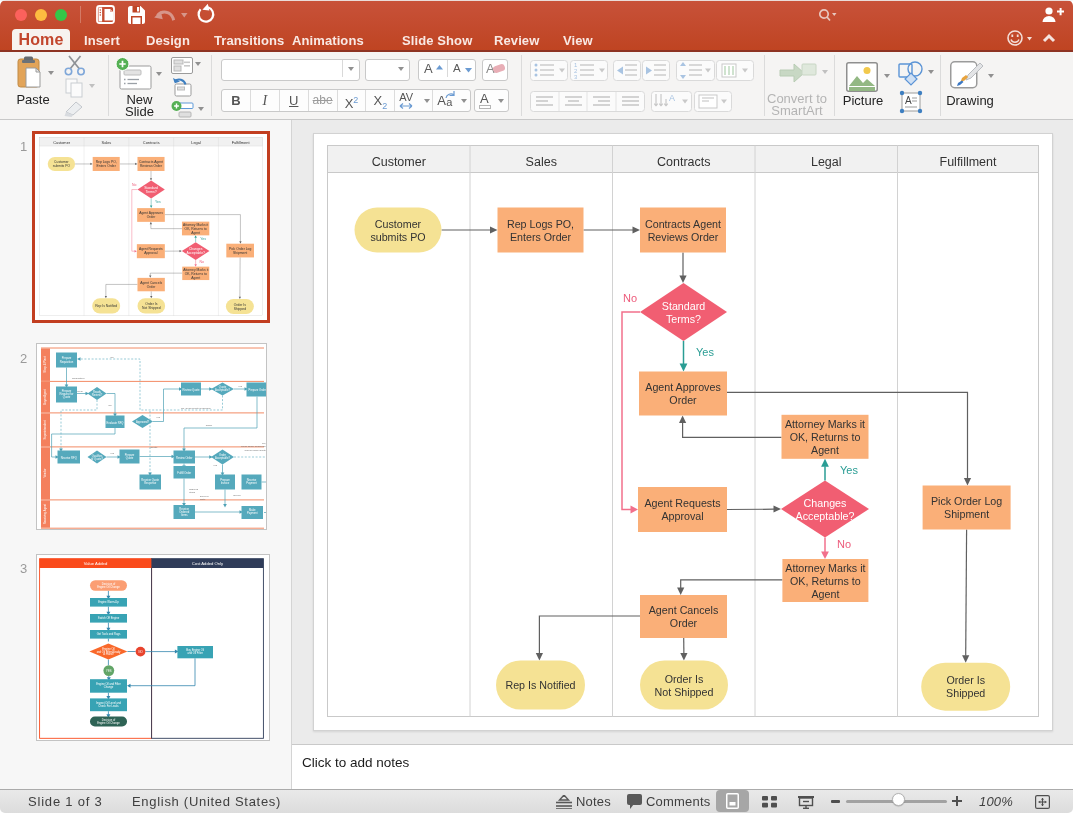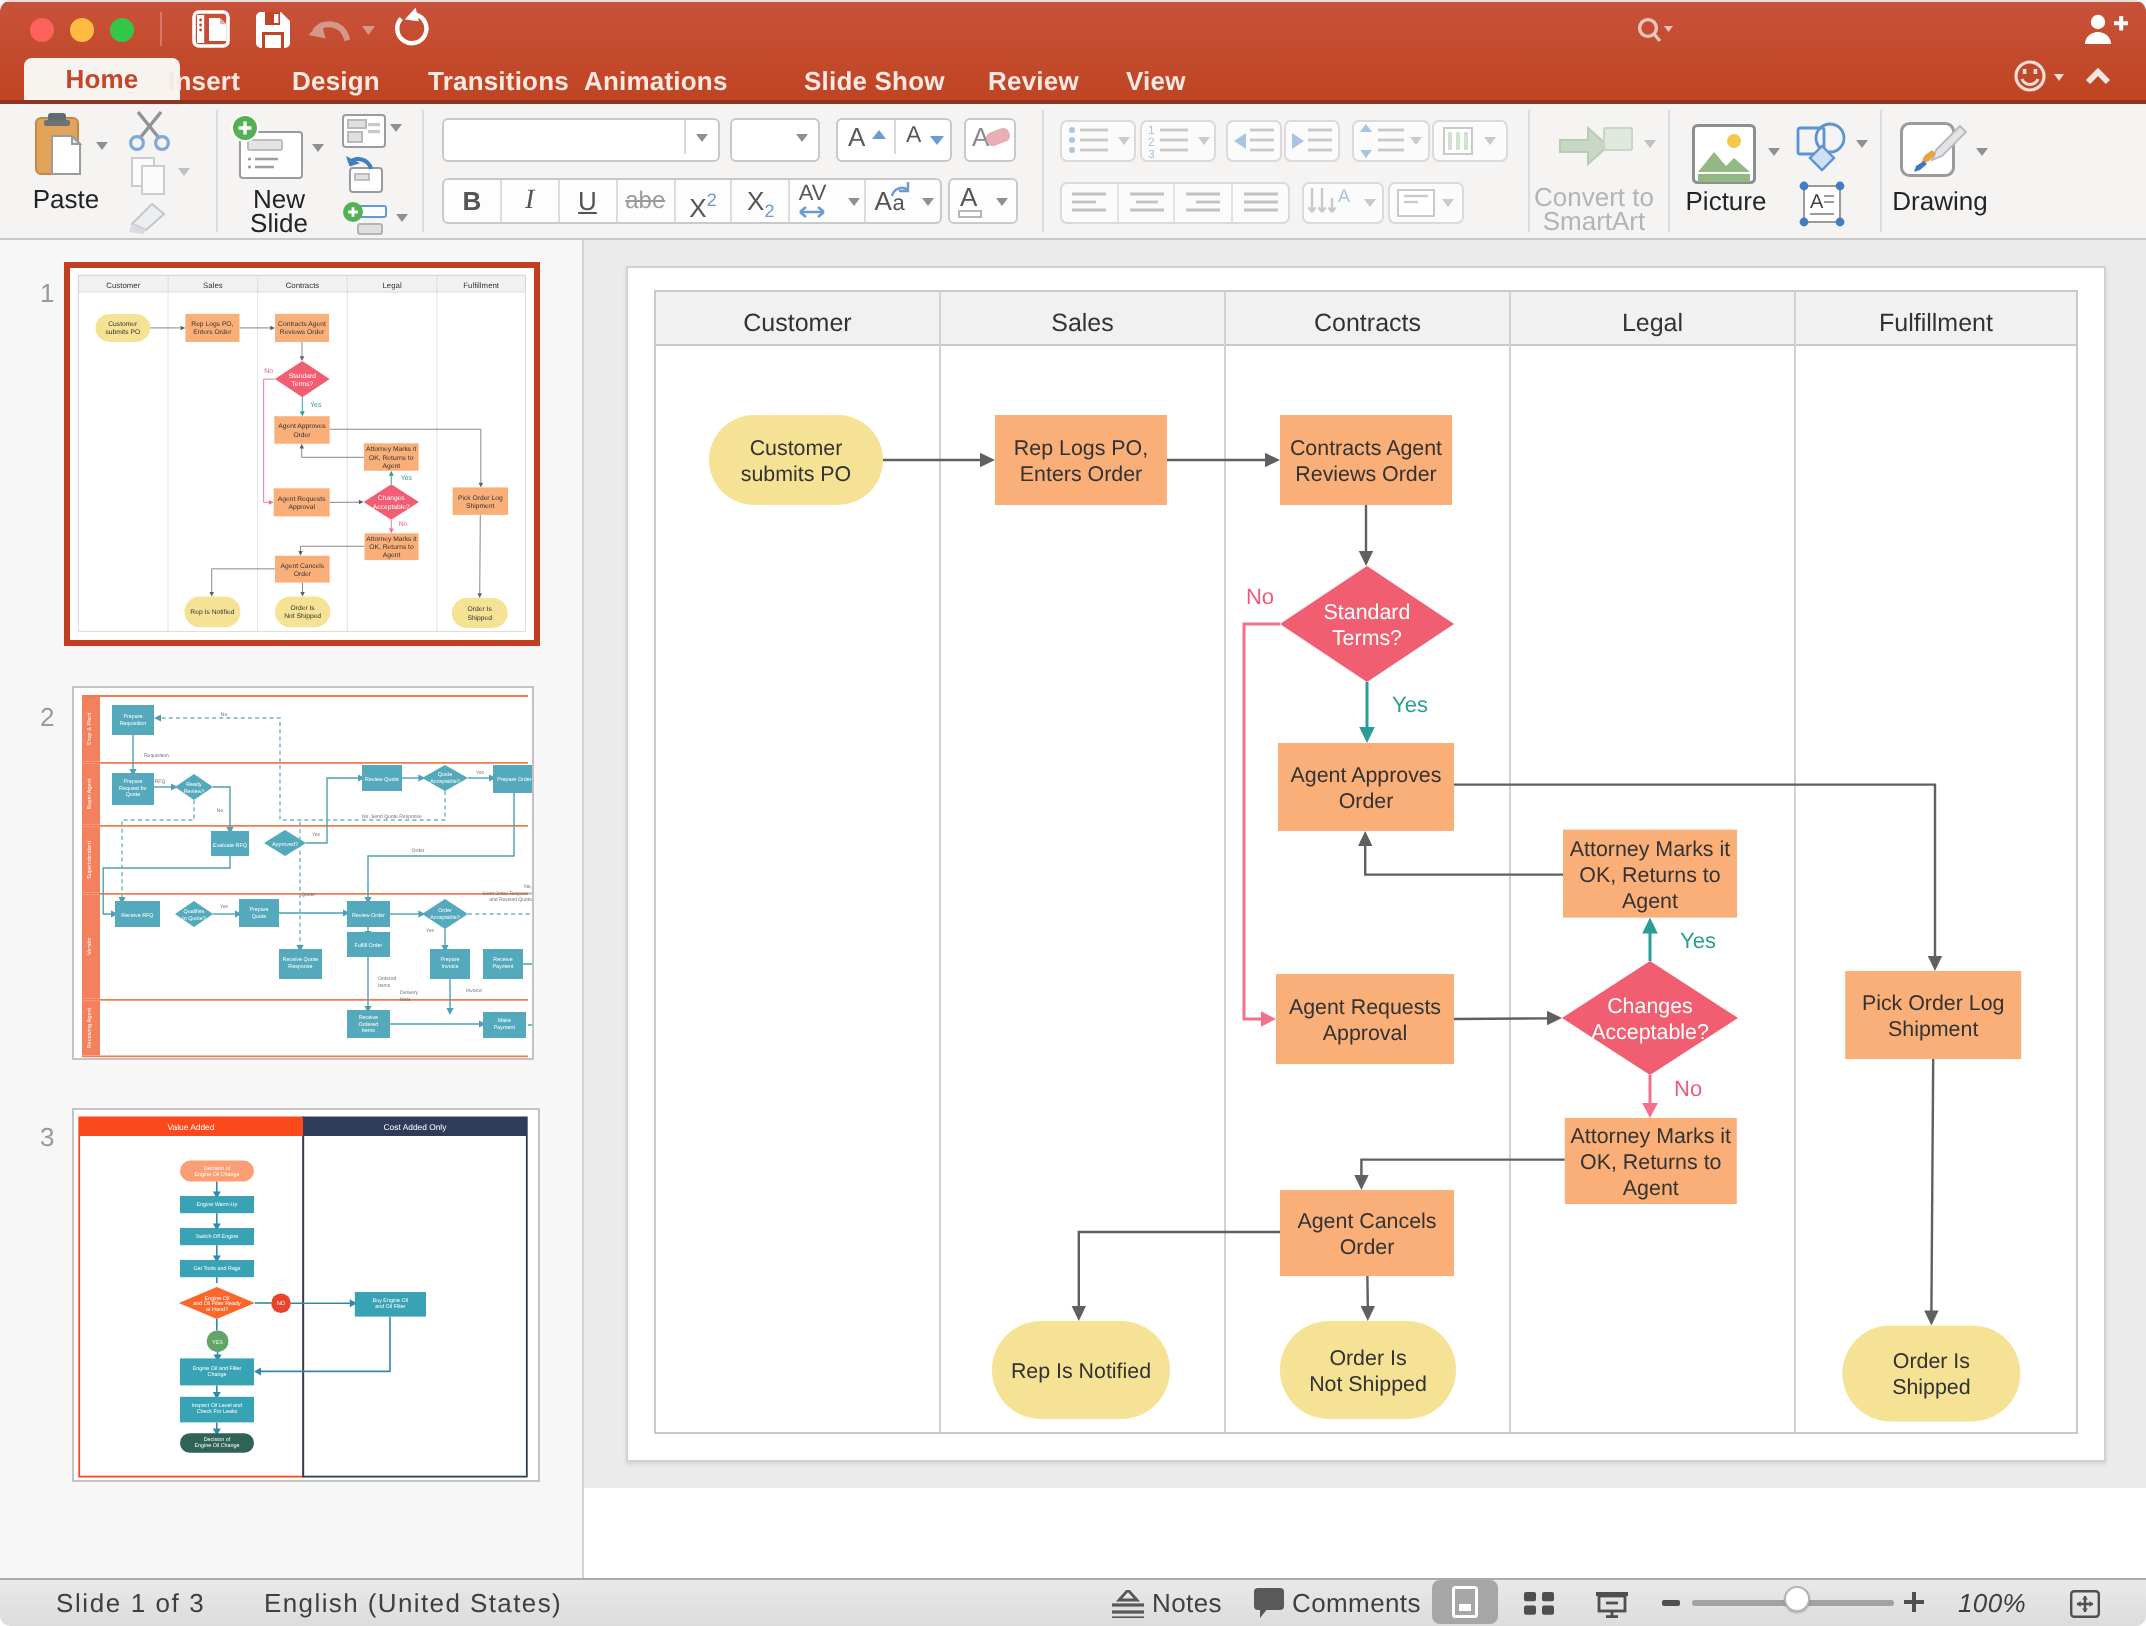--- a/index.html
+++ b/index.html
@@ -11,22 +11,22 @@
   #titlebar { position:absolute; left:0; top:0; width:1073px; height:50px;
     background:linear-gradient(#c8523a, #bf4422); border-radius:6px 6px 0 0; }
   #titlebar::before { content:''; position:absolute; left:0; top:0; width:100%; height:1px; background:rgba(240,245,246,.85); border-radius:6px 6px 0 0; }
   .tl { position:absolute; top:9px; width:12px; height:12px; border-radius:50%; }
   #title-text { position:absolute; top:7px; left:0; width:1073px; text-align:center;
     color:#fff; font-size:13px; font-weight:bold; letter-spacing:.1px; }
   #searchbox { position:absolute; left:814px; top:4px; width:213px; height:21px;
     background:#a23e2b; border:1px solid #963a27; border-radius:4px; color:#d9a89d;
     font-size:13px; line-height:19px; padding-left:26px; }
   .tab { position:absolute; top:31px; height:19px; line-height:19px; color:#f9e9e4; font-size:13px; font-weight:bold; letter-spacing:.1px; }
-  #tab-home { position:absolute; left:12px; top:29px; height:21px; width:78px; background:#f7f3ef;
-    border-radius:4px 4px 0 0; color:#c2462c; text-align:center; line-height:22px; font-size:13px; font-weight:bold; letter-spacing:.1px; }
+  #tab-home { position:absolute; left:12px; top:29px; height:21px; width:58px; background:#f7f3ef;
+    border-radius:4px 4px 0 0; color:#c2462c; text-align:center; line-height:22px; font-size:16px; font-weight:bold; letter-spacing:.1px; }
   #ribbon-redline { position:absolute; left:0; top:50px; width:1073px; height:2px; background:#8e3423; }
 
   
   #ribbon { position:absolute; left:0; top:52px; width:1073px; height:68px;
     background:#f5f4f3; border-bottom:1px solid #c8c8c8; }
   .rdiv { position:absolute; top:3px; height:61px; width:1px; background:#dbdbdb; }
   .rlabel { position:absolute; font-size:13px; color:#242424; text-align:center; line-height:11.5px; }
   .rlabel.gray { color:#b4b4b4; }
   .dd { position:absolute; width:0; height:0; border-left:3px solid transparent; border-right:3px solid transparent; border-top:4px solid #909090; }
   .dd.gray { border-top-color:#c0c0c0; }
@@ -630,20 +630,23 @@
   </div>
   <div id="sidebar-divider"></div>
 
   <div id="canvas">
     <div id="slide">
       <svg width="738" height="596" viewBox="0 0 738 596">
           <use href="#chart1"></use>
         </svg>
     </div>
   </div>
+  <div id="notes">
+      <div id="notes-text">Click to add notes</div>
+    </div>
 
   <div id="statusbar">
     <span class="abs" style="left:28px; top:4px; letter-spacing:.8px;">Slide 1 of 3</span>
     <span class="abs" style="left:132px; top:4px; letter-spacing:.7px;">English (United States)</span>
     <svg class="abs" style="left:556px; top:5px;" width="16" height="14" viewBox="0 0 16 14">
       <path d="M8 0 l4.5 5 h-9 z" fill="none" stroke="#585858" stroke-width="1.4"></path>
       <g stroke="#585858" stroke-width="1.6">
           <line x1="0" y1="7.5" x2="16" y2="7.5"></line>
           <line x1="0" y1="11" x2="16" y2="11"></line>
           <line x1="0" y1="14" x2="16" y2="14"></line>

